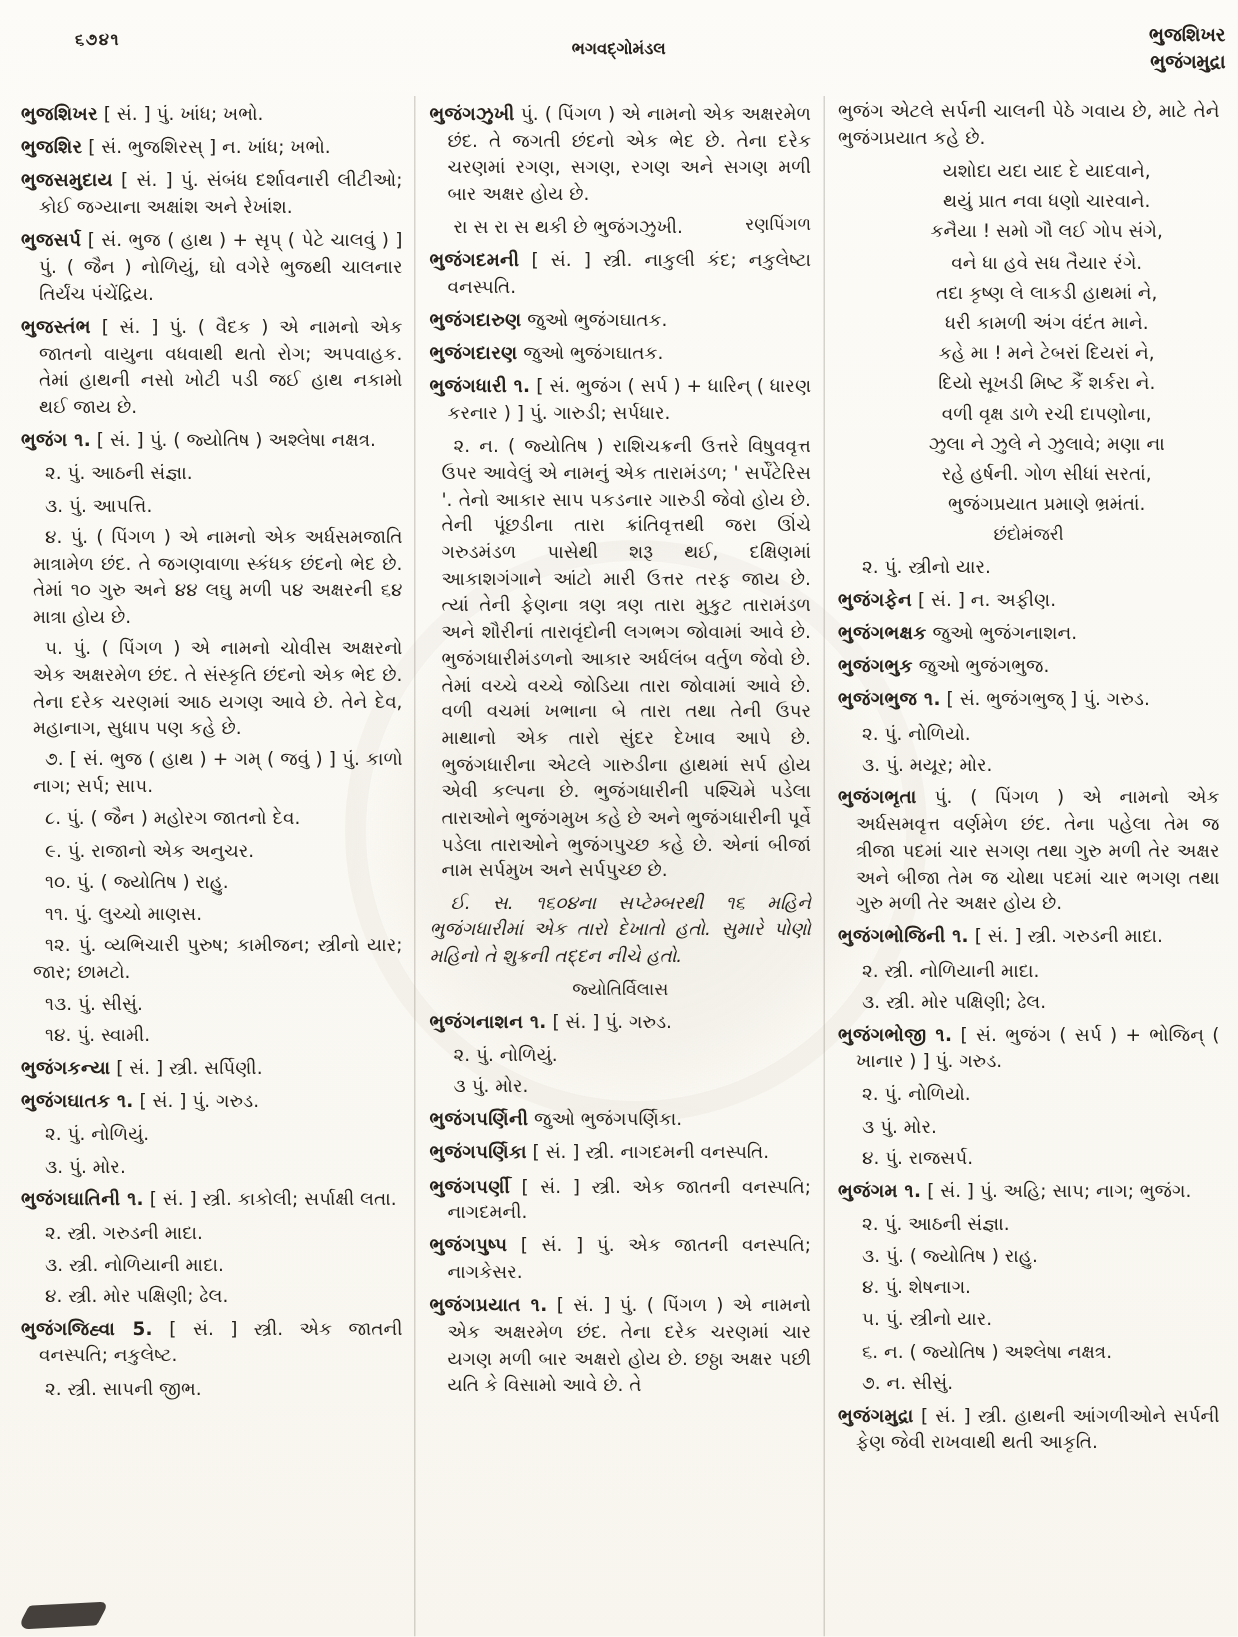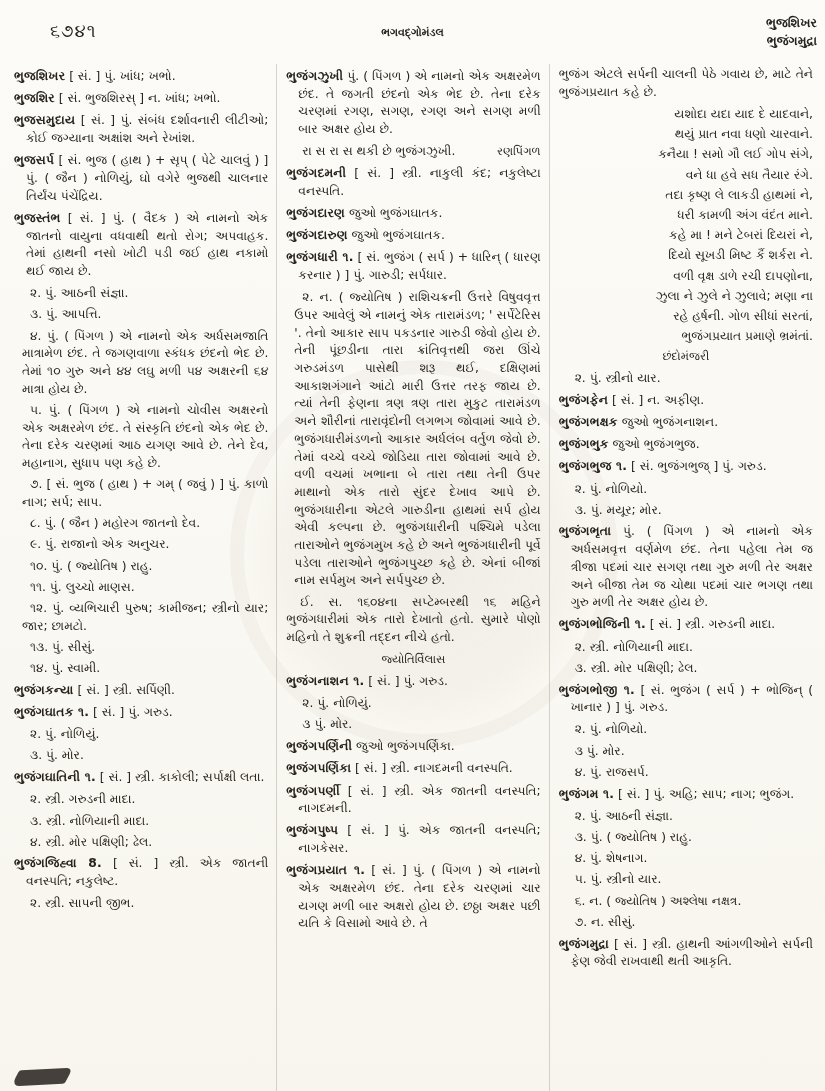--- a/index.html
+++ b/index.html
@@ -23,43 +23,43 @@
     pointer-events:none;
   }
   .ink-smudge{
     position:absolute;left:16px;bottom:6px;width:52px;height:16px;
     background:#2c2722;
     transform:skewX(-30deg) rotate(-3deg);
     border-radius:2px 6px 2px 8px;
     opacity:.88;
   }
   .header{position:absolute;top:12px;left:0;right:0;height:52px;}
-  .page-number{position:absolute;left:50px;top:8px;font-weight:normal;font-size:18px;letter-spacing:1px;}
+  .page-number{position:absolute;left:50px;top:8px;font-weight:bold;font-size:11px;letter-spacing:1px;}
   .book-title{position:absolute;left:0;right:0;top:14px;text-align:center;font-weight:bold;font-size:11px;}
   .running-heads{position:absolute;right:8px;top:2px;text-align:right;font-weight:bold;font-size:12.5px;line-height:1.45;}
   .columns{
     position:absolute;top:64px;left:12px;right:4px;bottom:0;
     display:flex;
   }
   .col{
     width:258px;
     padding:0 8px 0 2px;
     font-size:12.3px;
     line-height:1.44;
     text-align:justify;
     overflow:hidden;
   }
   .col + .col{border-left:1px solid rgba(120,110,95,0.28);padding-left:9px;}
   .blk{margin:0 0 4.5px 0;}
   .blk.entry{padding-left:12px;text-indent:-12px;margin-top:4px;}
   .blk.sense{padding-left:8px;text-indent:8px;margin:0 0 3.5px 0;}
   .blk.cont{margin-top:2px;}
-  .blk.para{text-indent:14px;}
-  .blk.verse{padding-left:24px;margin:0 0 2.5px 0;text-align:right;}
-  .blk.verseline{display:flex;justify-content:space-between;align-items:flex-end;padding-left:16px;margin:0 0 3px 0;}
+  .blk.para{text-indent:14px;font-style:italic;}
+  .blk.verse{padding-left:24px;margin:0 0 2.5px 0;text-align:center;}
+  .blk.verseline{display:flex;justify-content:space-between;align-items:flex-start;padding-left:16px;margin:0 0 3px 0;}
   .blk.cite{text-align:center;font-size:11.6px;margin:0 0 5px 0;}
   .cite-inline{font-size:11.6px;white-space:nowrap;margin-left:8px;font-family:Liberation Mono, monospace;}
   b.hw{font-weight:bold;letter-spacing:.2px;}
 </style>
 </head>
 <body>
 
 <div class="page">
   <div class="watermark"></div>
 
@@ -72,52 +72,53 @@
     </div>
   </div>
 
   <div class="columns">
     <div class="col">
         <p class="blk entry"><b class="hw">ભુજશિખર</b> <span>[ સં. ] પું. ખાંધ; ખભો.</span></p>
         <p class="blk entry"><b class="hw">ભુજશિર</b> <span>[ સં. ભુજશિરસ્ ] ન. ખાંધ; ખભો.</span></p>
         <p class="blk entry"><b class="hw">ભુજસમુદાય</b> <span>[ સં. ] પું. સંબંધ દર્શાવનારી લીટીઓ; કોઈ જગ્યાના અક્ષાંશ અને રેખાંશ.</span></p>
         <p class="blk entry"><b class="hw">ભુજસર્પ</b> <span>[ સં. ભુજ ( હાથ ) + સૃપ્ ( પેટે ચાલવું ) ] પું. ( જૈન ) નોળિયું, ઘો વગેરે ભુજથી ચાલનાર તિર્યંચ પંચેંદ્રિય.</span></p>
         <p class="blk entry"><b class="hw">ભુજસ્તંભ</b> <span>[ સં. ] પું. ( વૈદક ) એ નામનો એક જાતનો વાયુના વધવાથી થતો રોગ; અપવાહક. તેમાં હાથની નસો ખોટી પડી જઈ હાથ નકામો થઈ જાય છે.</span></p>
+        <p class="blk entry"><b class="hw">ભુજંગ ૧.</b> <span>[ સં. ] પું. ( જ્યોતિષ ) અશ્લેષા નક્ષત્ર.</span></p>
         <p class="blk sense"><span>૨. પું. આઠની સંજ્ઞા.</span></p>
         <p class="blk sense"><span>૩. પું. આપત્તિ.</span></p>
         <p class="blk sense"><span>૪. પું. ( પિંગળ ) એ નામનો એક અર્ધસમજાતિ માત્રામેળ છંદ. તે જગણવાળા સ્કંધક છંદનો ભેદ છે. તેમાં ૧૦ ગુરુ અને ૪૪ લઘુ મળી ૫૪ અક્ષરની ૬૪ માત્રા હોય છે.</span></p>
         <p class="blk sense"><span>૫. પું. ( પિંગળ ) એ નામનો ચોવીસ અક્ષરનો એક અક્ષરમેળ છંદ. તે સંસ્કૃતિ છંદનો એક ભેદ છે. તેના દરેક ચરણમાં આઠ યગણ આવે છે. તેને દેવ, મહાનાગ, સુધાપ પણ કહે છે.</span></p>
         <p class="blk sense"><span>૭. [ સં. ભુજ ( હાથ ) + ગમ્ ( જવું ) ] પું. કાળો નાગ; સર્પ; સાપ.</span></p>
         <p class="blk sense"><span>૮. પું. ( જૈન ) મહોરગ જાતનો દેવ.</span></p>
         <p class="blk sense"><span>૯. પું. રાજાનો એક અનુચર.</span></p>
         <p class="blk sense"><span>૧૦. પું. ( જ્યોતિષ ) રાહુ.</span></p>
         <p class="blk sense"><span>૧૧. પું. લુચ્ચો માણસ.</span></p>
         <p class="blk sense"><span>૧૨. પું. વ્યભિચારી પુરુષ; કામીજન; સ્ત્રીનો યાર; જાર; છામટો.</span></p>
         <p class="blk sense"><span>૧૩. પું. સીસું.</span></p>
         <p class="blk sense"><span>૧૪. પું. સ્વામી.</span></p>
         <p class="blk entry"><b class="hw">ભુજંગકન્યા</b> <span>[ સં. ] સ્ત્રી. સર્પિણી.</span></p>
         <p class="blk entry"><b class="hw">ભુજંગઘાતક ૧.</b> <span>[ સં. ] પું. ગરુડ.</span></p>
         <p class="blk sense"><span>૨. પું. નોળિયું.</span></p>
         <p class="blk sense"><span>૩. પું. મોર.</span></p>
         <p class="blk entry"><b class="hw">ભુજંગઘાતિની ૧.</b> <span>[ સં. ] સ્ત્રી. કાકોલી; સર્પાક્ષી લતા.</span></p>
         <p class="blk sense"><span>૨. સ્ત્રી. ગરુડની માદા.</span></p>
         <p class="blk sense"><span>૩. સ્ત્રી. નોળિયાની માદા.</span></p>
         <p class="blk sense"><span>૪. સ્ત્રી. મોર પક્ષિણી; ઢેલ.</span></p>
-        <p class="blk entry"><b class="hw">ભુજંગજિહ્વા 8.</b> <span>[ સં. ] સ્ત્રી. એક જાતની વનસ્પતિ; નકુલેષ્ટ.</span></p>
+        <p class="blk entry"><b class="hw">ભુજંગજિહ્વા 5.</b> <span>[ સં. ] સ્ત્રી. એક જાતની વનસ્પતિ; નકુલેષ્ટ.</span></p>
         <p class="blk sense"><span>૨. સ્ત્રી. સાપની જીભ.</span></p>
       </div>
     <div class="col">
         <p class="blk entry"><b class="hw">ભુજંગઝુખી</b> <span>પું. ( પિંગળ ) એ નામનો એક અક્ષરમેળ છંદ. તે જગતી છંદનો એક ભેદ છે. તેના દરેક ચરણમાં રગણ, સગણ, રગણ અને સગણ મળી બાર અક્ષર હોય છે.</span></p>
         <p class="blk verseline">
           <span>રા સ રા સ થકી છે ભુજંગઝુખી.</span>
           <span class="cite-inline">રણપિંગળ</span>
         </p>
         <p class="blk entry"><b class="hw">ભુજંગદમની</b> <span>[ સં. ] સ્ત્રી. નાકુલી કંદ; નકુલેષ્ટા વનસ્પતિ.</span></p>
+        <p class="blk entry"><b class="hw">ભુજંગદારુણ</b> <span>જુઓ ભુજંગઘાતક.</span></p>
         <p class="blk entry"><b class="hw">ભુજંગદારણ</b> <span>જુઓ ભુજંગઘાતક.</span></p>
-        <p class="blk entry"><b class="hw">ભુજંગદારુણ</b> <span>જુઓ ભુજંગઘાતક.</span></p>
         <p class="blk entry"><b class="hw">ભુજંગધારી ૧.</b> <span>[ સં. ભુજંગ ( સર્પ ) + ધારિન્ ( ધારણ કરનાર ) ] પું. ગારુડી; સર્પધાર.</span></p>
         <p class="blk sense"><span>૨. ન. ( જ્યોતિષ ) રાશિચક્રની ઉત્તરે વિષુવવૃત્ત ઉપર આવેલું એ નામનું એક તારામંડળ; ' સર્પેંટેરિસ '. તેનો આકાર સાપ પકડનાર ગારુડી જેવો હોય છે. તેની પૂંછડીના તારા ક્રાંતિવૃત્તથી જરા ઊંચે ગરુડમંડળ પાસેથી શરૂ થઈ, દક્ષિણમાં આકાશગંગાને આંટો મારી ઉત્તર તરફ જાય છે. ત્યાં તેની ફેણના ત્રણ ત્રણ તારા મુકુટ તારામંડળ અને શૌરીનાં તારાવૃંદોની લગભગ જોવામાં આવે છે. ભુજંગધારીમંડળનો આકાર અર્ધલંબ વર્તુળ જેવો છે. તેમાં વચ્ચે વચ્ચે જોડિયા તારા જોવામાં આવે છે. વળી વચમાં ખભાના બે તારા તથા તેની ઉપર માથાનો એક તારો સુંદર દેખાવ આપે છે. ભુજંગધારીના એટલે ગારુડીના હાથમાં સર્પ હોય એવી કલ્પના છે. ભુજંગધારીની પશ્ચિમે પડેલા તારાઓને ભુજંગમુખ કહે છે અને ભુજંગધારીની પૂર્વે પડેલા તારાઓને ભુજંગપુચ્છ કહે છે. એનાં બીજાં નામ સર્પમુખ અને સર્પપુચ્છ છે.</span></p>
         <p class="blk para"><span>ઈ. સ. ૧૬૦૪ના સપ્ટેમ્બરથી ૧૬ મહિને ભુજંગધારીમાં એક તારો દેખાતો હતો. સુમારે પોણો મહિનો તે શુક્રની તદ્દન નીચે હતો.</span></p>
         <p class="blk cite"><span>જ્યોતિર્વિલાસ</span></p>
         <p class="blk entry"><b class="hw">ભુજંગનાશન ૧.</b> <span>[ સં. ] પું. ગરુડ.</span></p>
         <p class="blk sense"><span>૨. પું. નોળિયું.</span></p>
         <p class="blk sense"><span>૩ પું. મોર.</span></p>
         <p class="blk entry"><b class="hw">ભુજંગપર્ણિની</b> <span>જુઓ ભુજંગપર્ણિકા.</span></p>
         <p class="blk entry"><b class="hw">ભુજંગપર્ણિકા</b> <span>[ સં. ] સ્ત્રી. નાગદમની વનસ્પતિ.</span></p>
         <p class="blk entry"><b class="hw">ભુજંગપર્ણી</b> <span>[ સં. ] સ્ત્રી. એક જાતની વનસ્પતિ; નાગદમની.</span></p>

